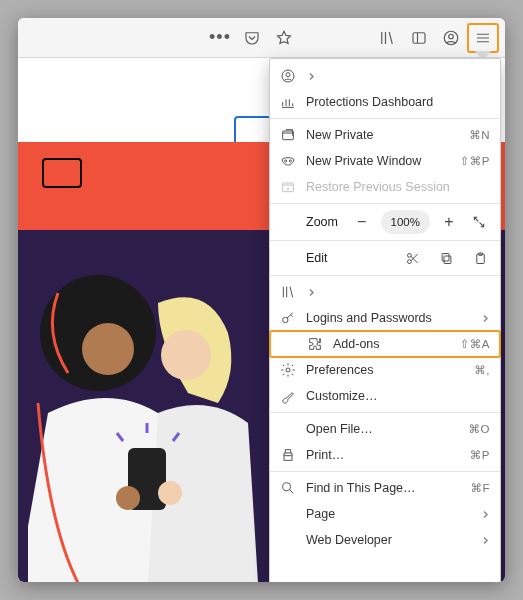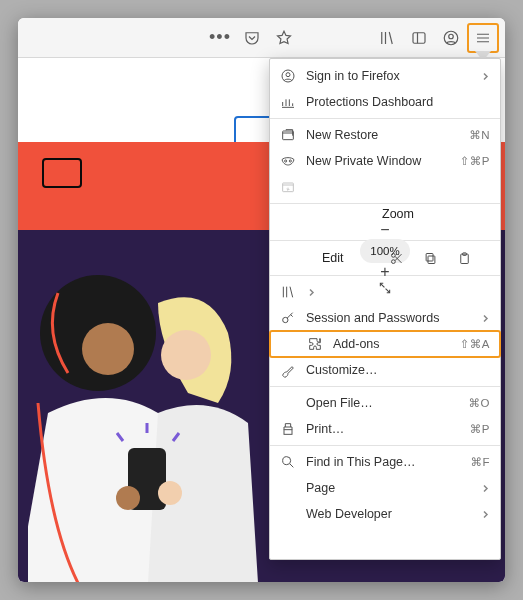--- a/index.html
+++ b/index.html
@@ -131,35 +131,35 @@
     border-radius:2px;
     padding-left:37px;
   }
   .menu-sep {
     height:1px; background:#e2e2e2;
     margin:3px 0;
   }
   .zoom-row {
     display:flex; align-items:center;
     height:30px; padding:0 10px;
-    flex-direction:column;
+    gap:8px;
   }
   .zoom-row .zlabel { flex:1; font-size:12.5px; padding-left:26px; }
   .zoom-row .zbtn {
     width:22px;height:22px;display:flex;align-items:center;justify-content:center;
     cursor:pointer; font-size:16px; color:#444;
   }
   .zoom-row .zval {
     padding:6px 10px; border-radius:12px;
     background:#eee; font-size:11.5px;
   }
   .zoom-row svg { width:14px; height:14px; stroke:#444; fill:none; stroke-width:1.8; }
   .edit-row {
     display:flex; align-items:center;
-    height:28px; padding:0 26px;
+    height:28px; padding:0 10px;
     gap:14px;
   }
   .edit-row .elabel { flex:1; font-size:12.5px; padding-left:26px; }
   .edit-row .ebtn { width:20px;height:20px;display:flex;align-items:center;justify-content:center;cursor:pointer; }
   .edit-row svg { width:15px; height:15px; stroke:#444; fill:none; stroke-width:1.5; }
 
   .meatballs { font-size:18px; letter-spacing:1px; color:#5d5d5d; }
 </style>
 </head>
 <body>
@@ -249,21 +249,20 @@
   <div class="menu">
 
     <div class="menu-row">
       <span class="mi-icon">
           <svg viewBox="0 0 24 24">
             <circle cx="12" cy="12" r="9"></circle>
             <circle cx="12" cy="10" r="3"></circle>
             <path d="M6 19c1.5-3 10.5-3 12 0"></path>
           </svg>
         </span>
-      <span class="mi-label">Sign in to Firefox</span>
       <span class="mi-chevron">
           <svg viewBox="0 0 12 12">
             <path d="M4 2l4 4-4 4"></path>
           </svg>
         </span>
     </div>
 
     <div class="menu-row">
       <span class="mi-icon">
           <svg viewBox="0 0 24 24">
@@ -280,21 +279,21 @@
     <div class="menu-sep"></div>
 
     <div class="menu-row">
       <span class="mi-icon">
           <svg viewBox="0 0 24 24">
             <rect x="4" y="6" width="16" height="13" rx="1"></rect>
             <path d="M4 9h16"></path>
             <path d="M9 5v-1h10v9"></path>
           </svg>
         </span>
-      <span class="mi-label">New Restore</span>
+      <span class="mi-label">New Private</span>
       <span class="mi-short">⌘N</span>
     </div>
 
     <div class="menu-row">
       <span class="mi-icon">
           <svg viewBox="0 0 24 24">
             <path d="M3 10c3-4 15-4 18 0-2 7-7 8-9 8s-7-1-9-8z"></path>
             <circle cx="8.5" cy="12" r="1.6"></circle>
             <circle cx="15.5" cy="12" r="1.6"></circle>
           </svg>
@@ -305,20 +304,21 @@
 
     <div class="menu-row disabled">
       <span class="mi-icon">
           <svg viewBox="0 0 24 24">
             <rect x="4" y="6" width="16" height="13" rx="1"></rect>
             <path d="M4 9h16"></path>
             <path d="M12 13v3"></path>
             <path d="M10 15l2 2 2-2"></path>
           </svg>
         </span>
+      <span class="mi-label">Restore Previous Session</span>
     </div>
 
     <div class="menu-sep"></div>
 
     <div class="zoom-row">
       <span class="zlabel">Zoom</span>
       <span class="zbtn">−</span>
       <span class="zval">100%</span>
       <span class="zbtn">+</span>
       <span class="zbtn">
@@ -375,38 +375,48 @@
     </div>
 
     <div class="menu-row">
       <span class="mi-icon">
           <svg viewBox="0 0 24 24">
             <circle cx="8" cy="15" r="4"></circle>
             <path d="M11 12l8-8"></path>
             <path d="M16 7l3 3"></path>
           </svg>
         </span>
-      <span class="mi-label">Session and Passwords</span>
+      <span class="mi-label">Logins and Passwords</span>
       <span class="mi-chevron">
           <svg viewBox="0 0 12 12">
             <path d="M4 2l4 4-4 4"></path>
           </svg>
         </span>
     </div>
 
     <div class="menu-row highlight">
       <span class="mi-icon">
           <svg viewBox="0 0 24 24">
             <path d="M9 4h6v3a2 2 0 0 0 4 0V4h1v6h-3a2 2 0 0 0 0 4h3v6h-6v-3a2 2 0 0 0-4 0v3H4v-6h3a2 2 0 0 0 0-4H4V4z"></path>
           </svg>
         </span>
       <span class="mi-label">Add-ons</span>
       <span class="mi-short">⇧⌘A</span>
     </div>
 
+    <div class="menu-row">
+      <span class="mi-icon">
+          <svg viewBox="0 0 24 24">
+            <circle cx="12" cy="12" r="3"></circle>
+            <path d="M12 2v3M12 19v3M4.2 4.2l2.1 2.1M17.7 17.7l2.1 2.1M2 12h3M19 12h3M4.2 19.8l2.1-2.1M17.7 6.3l2.1-2.1"></path>
+          </svg>
+        </span>
+      <span class="mi-label">Preferences</span>
+      <span class="mi-short">⌘,</span>
+    </div>
 
     <div class="menu-row">
       <span class="mi-icon">
           <svg viewBox="0 0 24 24">
             <path d="M4 20c1-4 4-5 6-5l8-8 2 2-8 8c0 2-1 5-5 6z"></path>
           </svg>
         </span>
       <span class="mi-label">Customize…</span>
     </div>
 

